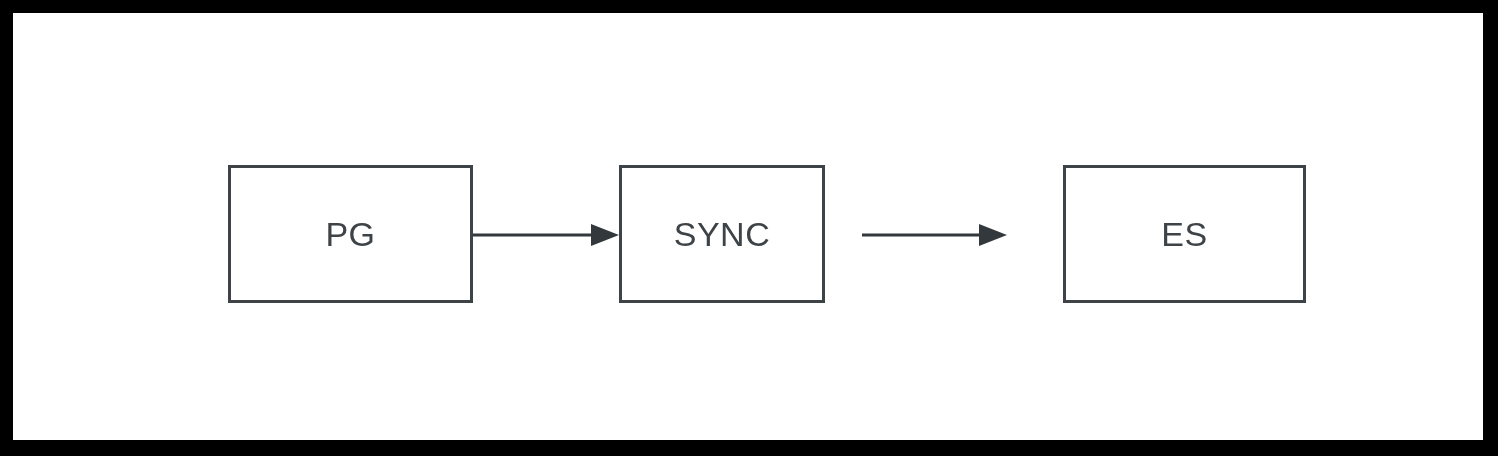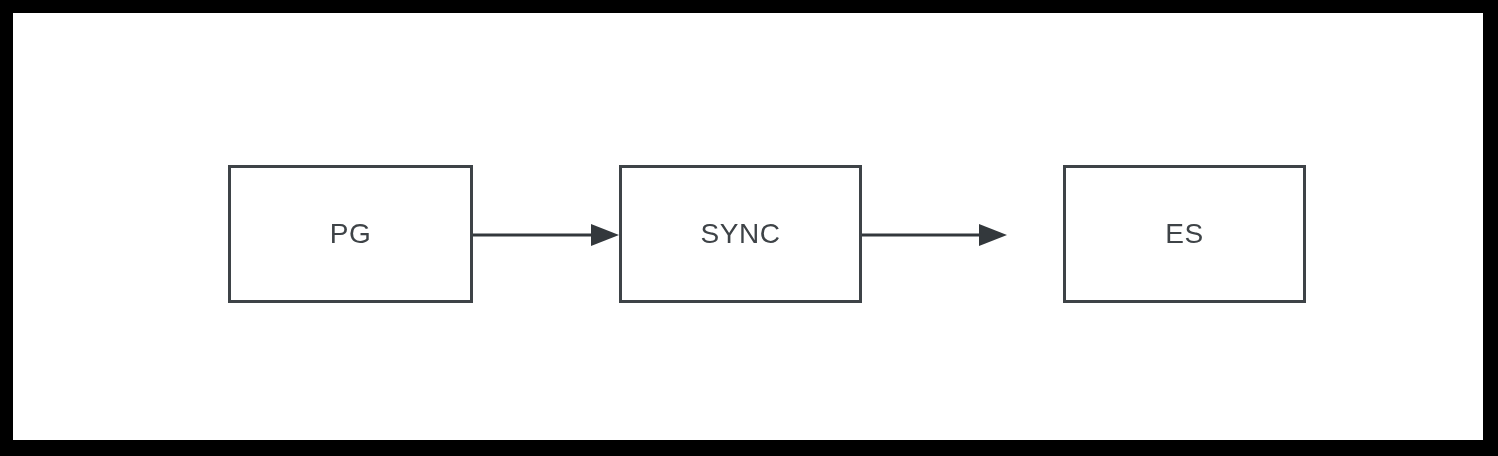--- a/index.html
+++ b/index.html
@@ -31,27 +31,27 @@
     box-sizing: border-box;
     background: #ffffff;
     border: 3px solid var(--node-border, #3e4347);
     display: flex;
     align-items: center;
     justify-content: center;
     z-index: 2;
   }
   .node-label {
     color: var(--node-text, #3e4347);
-    font-size: 28px;
+    font-size: 34px;
     letter-spacing: 0.5px;
     line-height: 1;
     user-select: none;
   }
   .node-pg   { left: 215px; width: 245px; }
-  .node-sync { left: 606px; width: 243px; }
+  .node-sync { left: 606px; width: 206px; }
   .node-es   { left: 1050px; width: 243px; }
   .edges {
     position: absolute;
     left: 0;
     top: 0;
     width: 1470px;
     height: 427px;
     z-index: 1;
   }
 </style>

